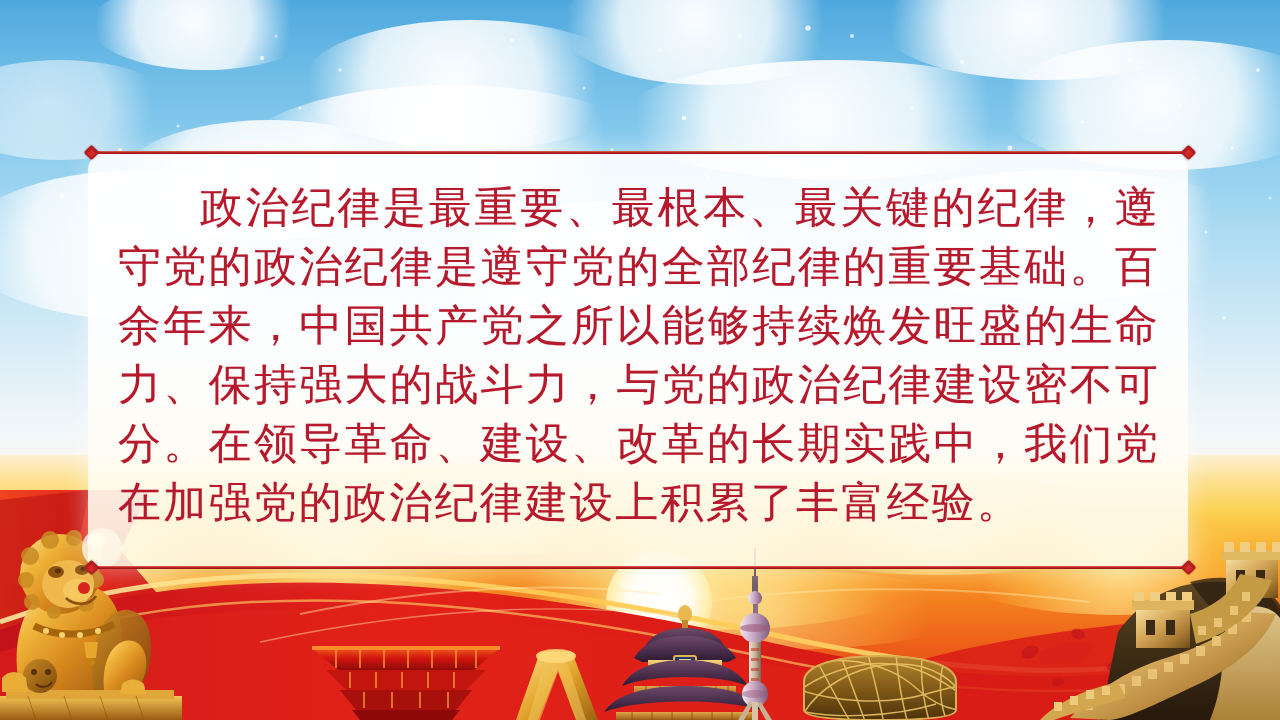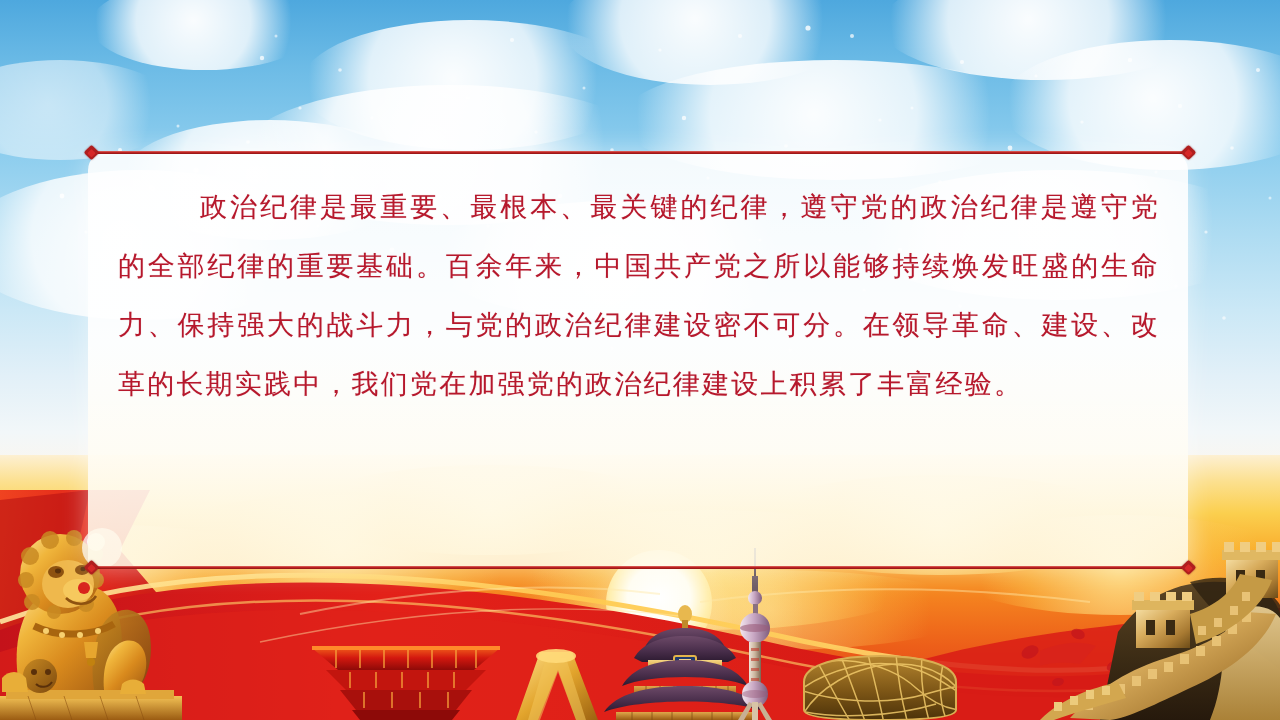--- a/index.html
+++ b/index.html
@@ -136,21 +136,21 @@
     background: #d62828;
     border-radius: 1px;
   }
 
   .body-text {
     position: absolute;
     left: 118px; top: 178px;
     width: 1042px;
     color: #b6182c;
     font-family: "Liberation Serif", "DejaVu Serif", serif;
-    font-size: 27px;
+    font-size: 43px;
     line-height: 59px;
     letter-spacing: 2.2px;
     text-align: justify;
     text-justify: inter-character;
     text-indent: 82px;
     font-weight: 500;
     text-shadow: 0 0 1px rgba(182,24,44,0.25);
   }
 </style>
 </head>

